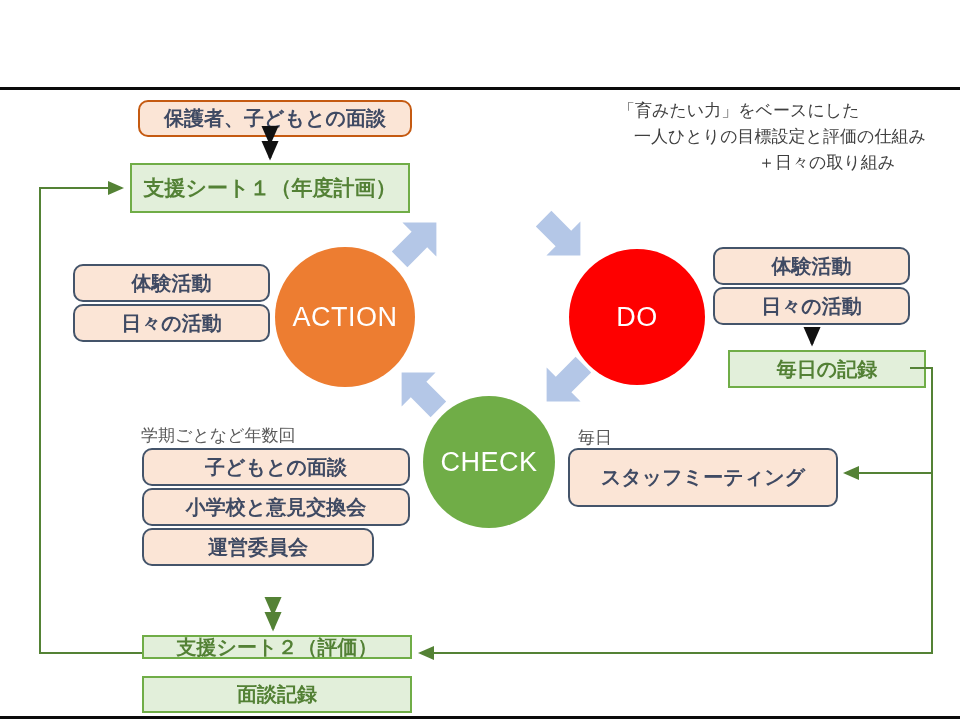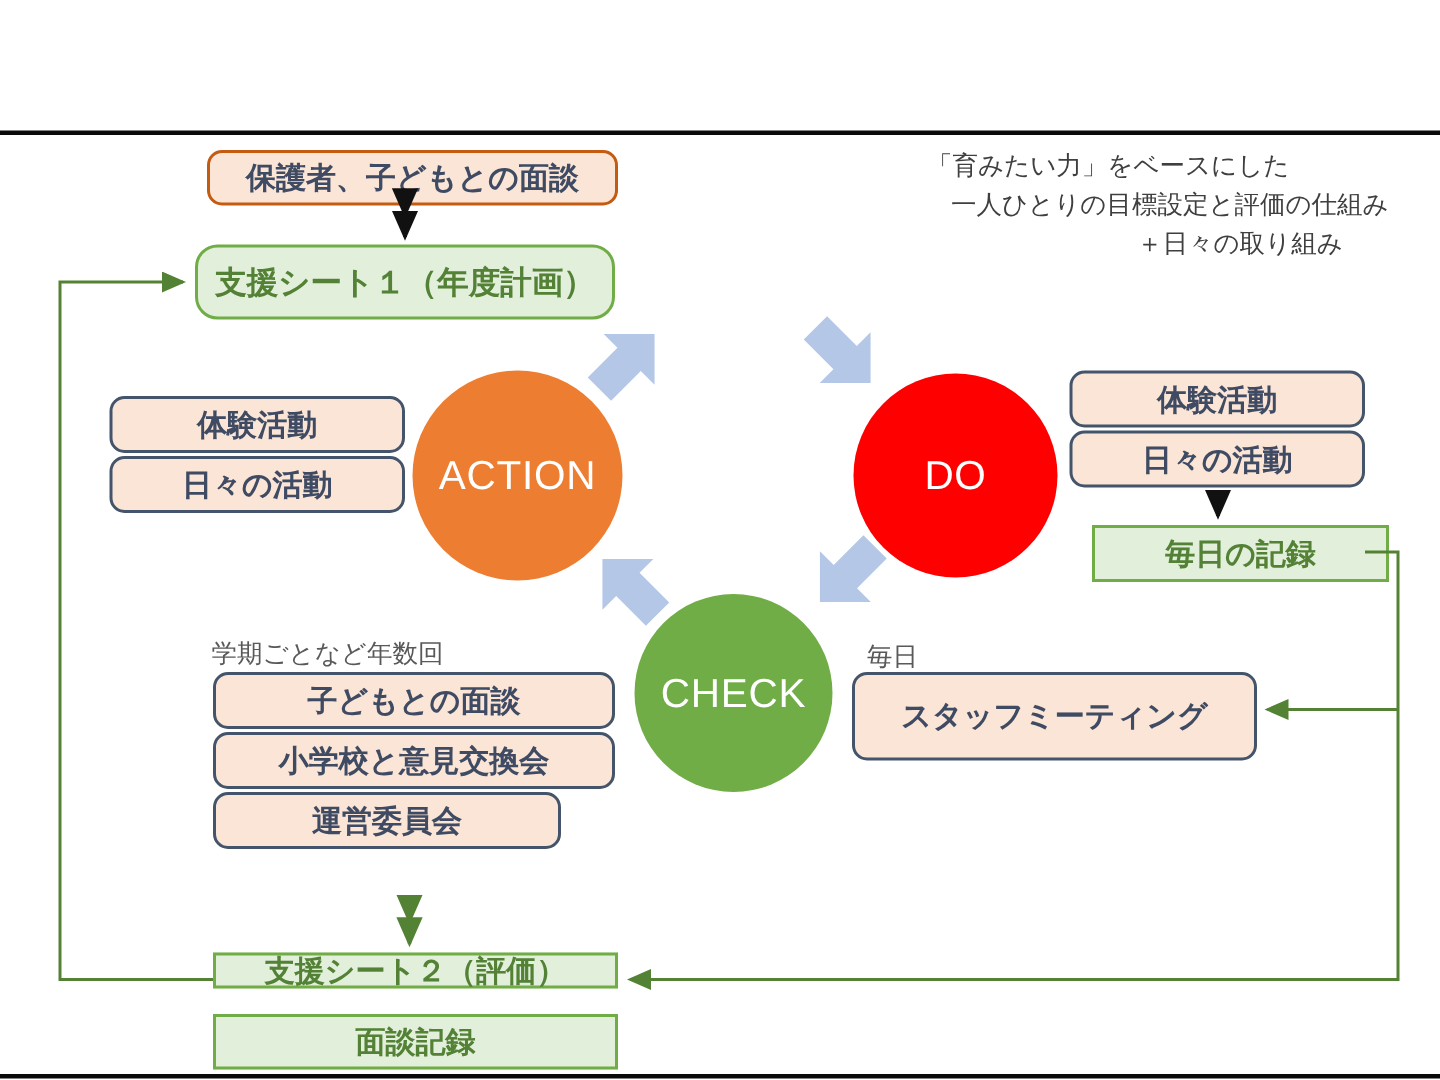--- a/index.html
+++ b/index.html
@@ -49,21 +49,21 @@
       <span>DO</span>
     </div>
   <div class="circle c-action" style="left:275px;top:247px;width:140px;height:140px;">
       <span>ACTION</span>
     </div>
   <div class="circle c-check" style="left:423px;top:396px;width:132px;height:132px;">
       <span>CHECK</span>
     </div>
 
   <div class="box peach-orange" style="left:138px;top:100px;width:274px;height:37px;">保護者、子どもとの面談</div>
-  <div class="box greenbox" style="left:130px;top:163px;width:280px;height:50px;font-size:21px;border-radius:15px;">支援シート１（年度計画）</div>
+  <div class="box greenbox" style="left:130px;top:163px;width:280px;height:50px;font-size:21px;">支援シート１（年度計画）</div>
 
   <div class="box peach" style="left:73px;top:264px;width:197px;height:38px;">体験活動</div>
   <div class="box peach" style="left:73px;top:304px;width:197px;height:38px;">日々の活動</div>
 
   <div class="box peach" style="left:713px;top:247px;width:197px;height:38px;">体験活動</div>
   <div class="box peach" style="left:713px;top:287px;width:197px;height:38px;">日々の活動</div>
   <div class="box greenbox" style="left:728px;top:350px;width:198px;height:38px;">毎日の記録</div>
 
   <div class="label" style="left:141px;top:424px;">学期ごとなど年数回</div>
   <div class="box peach" style="left:142px;top:448px;width:268px;height:38px;">子どもとの面談</div>

